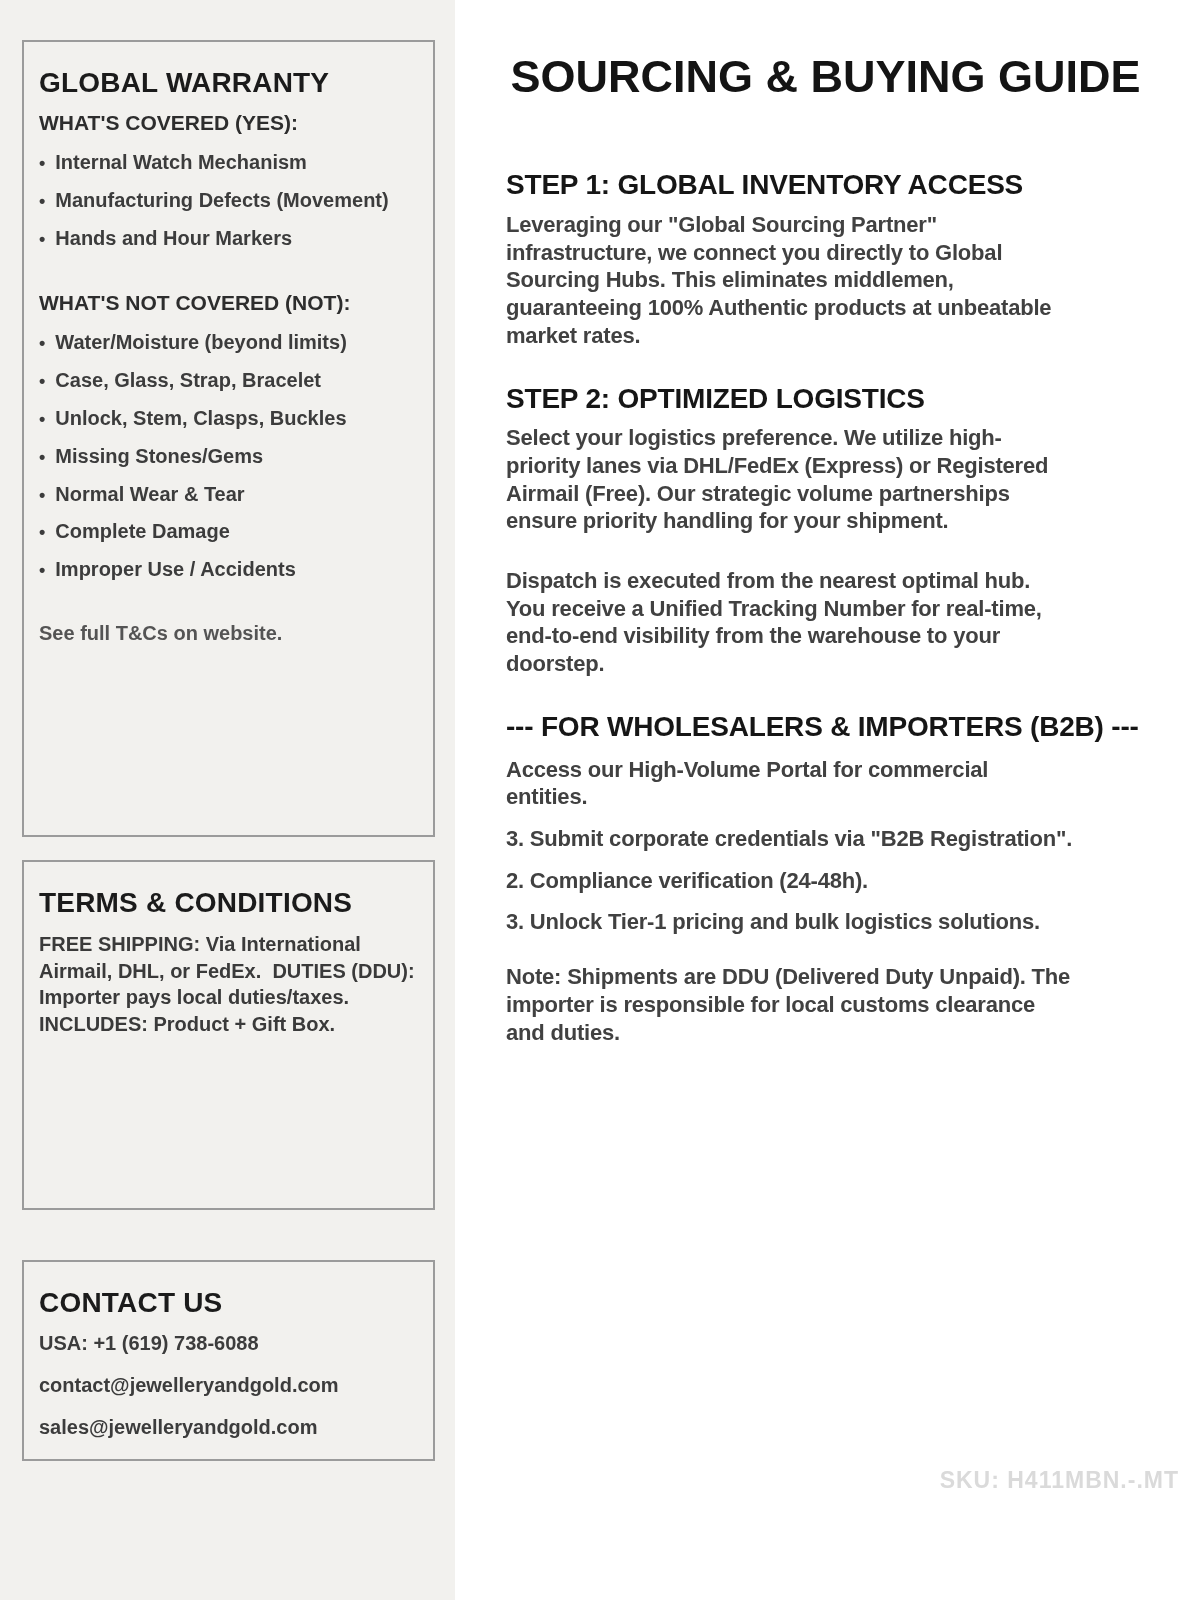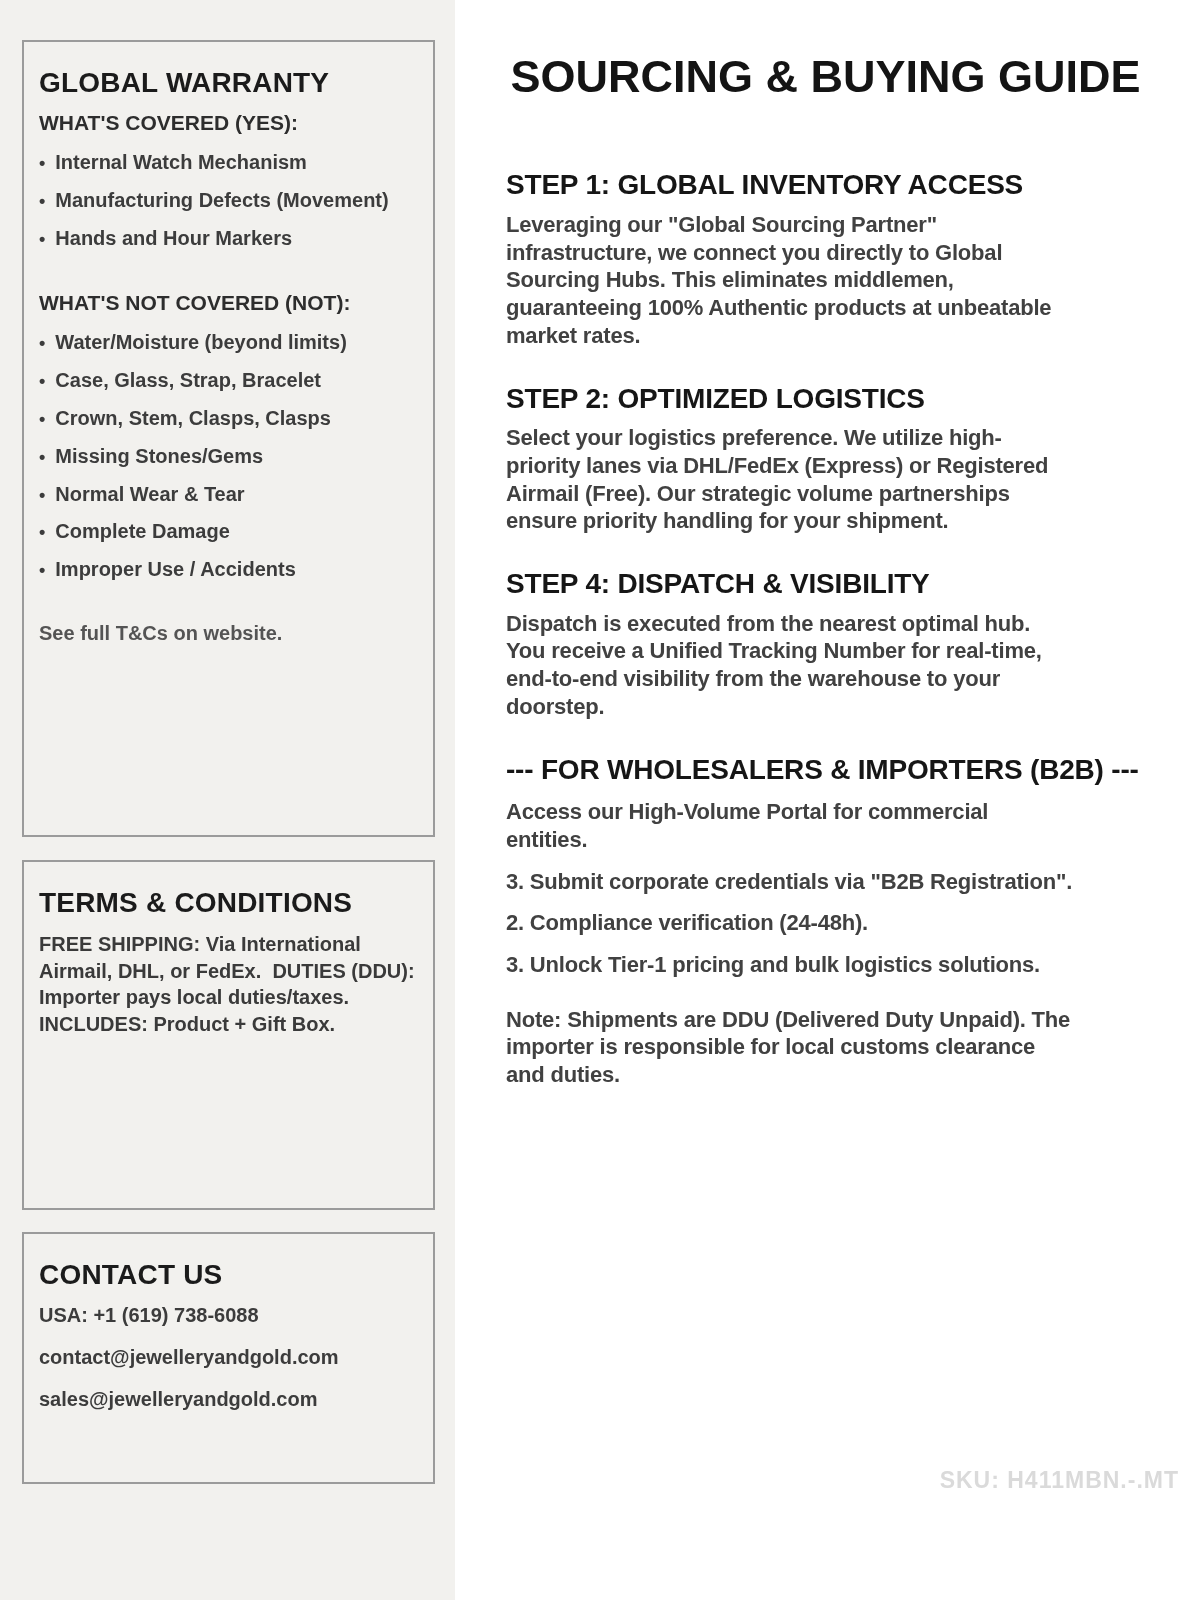--- a/index.html
+++ b/index.html
@@ -18,21 +18,21 @@
   }
   .sbox {
     position: absolute; left: 22px; width: 413px;
     border: 2px solid #9b9b9b;
     box-sizing: border-box;
     padding: 26px 16px 0 15px;
     background: #f2f1ee;
   }
   #box-warranty { top: 40px;  height: 797px; }
   #box-terms    { top: 860px; height: 350px; }
-  #box-contact  { top: 1232px; height: 252px; }
+  #box-contact  { top: 1260px; height: 201px; }
 
   .sbox-title {
     font-size: 28px; font-weight: 800; color: #1b1b1b;
     letter-spacing: 0.2px; margin: 0 0 12px 0; line-height: 1.1;
   }
   .sub-heading {
     font-size: 21px; font-weight: 700; color: #2d2d2d;
     margin: 0 0 16px 0; line-height: 1.15;
   }
   .sub-heading.second { margin-top: 42px; }
@@ -123,21 +123,21 @@
         <li>
           <span class="bdot">•</span>
           <span>Water/Moisture (beyond limits)</span>
         </li>
         <li>
           <span class="bdot">•</span>
           <span>Case, Glass, Strap, Bracelet</span>
         </li>
         <li>
           <span class="bdot">•</span>
-          <span>Crown, Stem, Clasps, Clasps</span>
+          <span>Unlock, Stem, Clasps, Buckles</span>
         </li>
         <li>
           <span class="bdot">•</span>
           <span>Missing Stones/Gems</span>
         </li>
         <li>
           <span class="bdot">•</span>
           <span>Normal Wear &amp; Tear</span>
         </li>
         <li>
@@ -174,21 +174,20 @@
       <p class="body-text">Leveraging our "Global Sourcing Partner" infrastructure, we connect you directly to Global Sourcing Hubs. This eliminates middlemen, guaranteeing 100% Authentic products at unbeatable market rates.</p>
     </section>
 
     <section class="step">
       <h3 class="step-heading">STEP 2: OPTIMIZED LOGISTICS</h3>
       <p class="body-text">Select your logistics preference. We utilize high-priority lanes via DHL/FedEx (Express) or Registered Airmail (Free). Our strategic volume partnerships ensure priority handling for your shipment.</p>
     </section>
 
 
     <section class="step">
-      <h3 class="step-heading">STEP 4: DISPATCH &amp; VISIBILITY</h3>
       <p class="body-text">Dispatch is executed from the nearest optimal hub. You receive a Unified Tracking Number for real-time, end-to-end visibility from the warehouse to your doorstep.</p>
     </section>
 
     <section>
       <h3 class="b2b-heading">--- FOR WHOLESALERS &amp; IMPORTERS (B2B) ---</h3>
       <p class="body-text">Access our High-Volume Portal for commercial entities.</p>
       <p class="body-text b2b-item">3. Submit corporate credentials via "B2B Registration".</p>
       <p class="body-text b2b-item">2. Compliance verification (24-48h).</p>
       <p class="body-text b2b-item">3. Unlock Tier-1 pricing and bulk logistics solutions.</p>
       <p class="body-text b2b-note">Note: Shipments are DDU (Delivered Duty Unpaid). The importer is responsible for local customs clearance and duties.</p>

